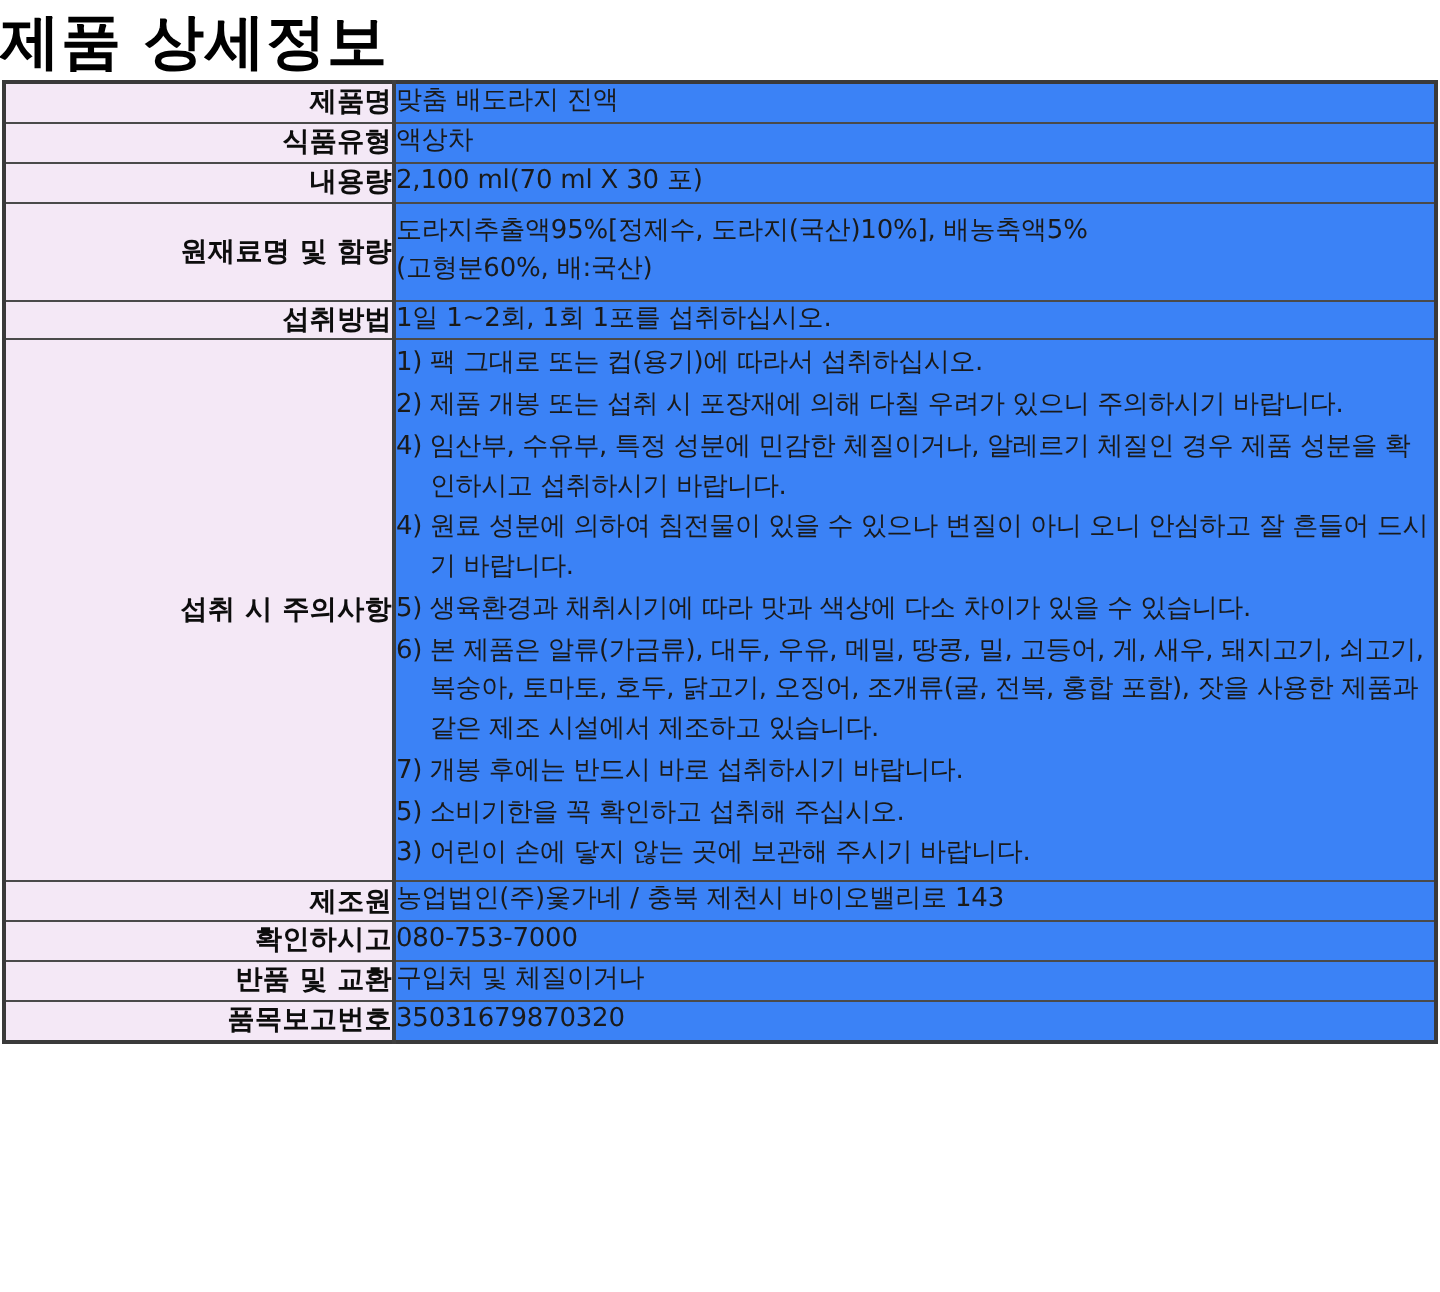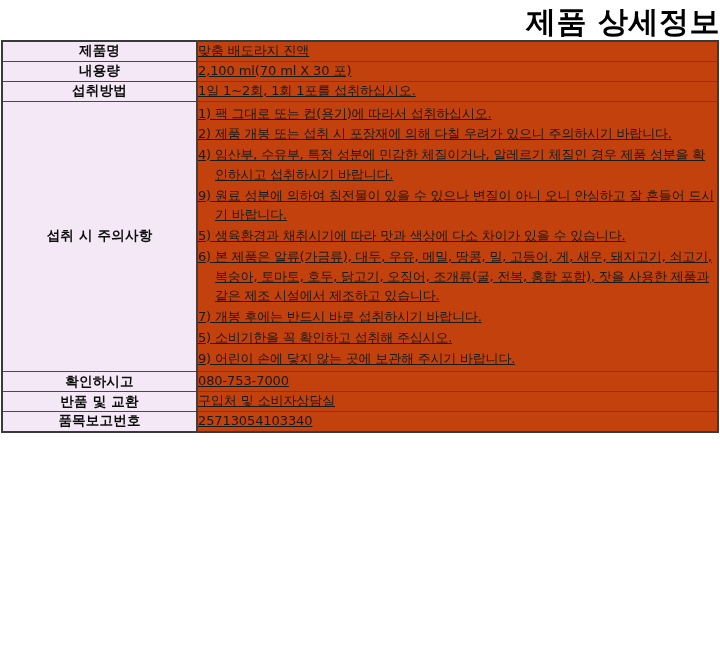--- a/index.html
+++ b/index.html
@@ -15,21 +15,21 @@
     overflow: hidden;
   }
   #page {
     position: relative;
     width: 720px;
     height: 646px;
     background: #ffffff;
   }
   .page-title {
     width: 100%;
-    text-align: right;
+    text-align: left;
     font-size: 30px;
     font-weight: bold;
     letter-spacing: 0.5px;
     color: #000000;
     padding-top: 2px;
     height: 40px;
     line-height: 40px;
     box-sizing: border-box;
   }
   table.spec-table {
@@ -44,36 +44,35 @@
   }
   table.spec-table td {
     border-top: 1px solid #4a4a4a;
     border-bottom: 1px solid #4a4a4a;
     vertical-align: middle;
     padding: 0;
   }
   td.label-cell {
     width: 193px;
     background: #f4e8f6;
-    text-align: center;
+    text-align: right;
     font-weight: bold;
     font-size: 13.5px;
     color: #0d0d0d;
     border-right: 2px solid #3f3f3f;
     letter-spacing: 0.2px;
     padding: 5px 2px;
   }
   td.value-cell {
-    background: #c2410c;
+    background: #3b82f6;
     font-size: 13px;
     color: #1a1a1a;
     padding: 6px 0 6px 10px;
     line-height: 1.45;
     letter-spacing: -0.1px;
-    text-decoration: underline;
   }
   .value-line {
     display: block;
     white-space: nowrap;
   }
   .notice-list {
     margin: 0;
     padding: 2px 0 2px 0;
     list-style: none;
   }
@@ -103,61 +102,80 @@
 
   <table class="spec-table">
     <tbody id="table-body">
         <tr>
           <td class="label-cell">제품명</td>
           <td class="value-cell">
             <span class="value-line">맞춤 배도라지 진액</span>
           </td>
         </tr>
         <tr>
+          <td class="label-cell">식품유형</td>
+          <td class="value-cell">
+            <span class="value-line">액상차</span>
+          </td>
+        </tr>
+        <tr>
           <td class="label-cell">내용량</td>
           <td class="value-cell">
             <span class="value-line">2,100 ml(70 ml X 30 포)</span>
+          </td>
+        </tr>
+        <tr>
+          <td class="label-cell">원재료명 및 함량</td>
+          <td class="value-cell r-tall">
+            <span class="value-line">도라지추출액95%[정제수, 도라지(국산)10%], 배농축액5%</span>
+            <span class="value-line">(고형분60%, 배:국산)</span>
           </td>
         </tr>
         <tr>
           <td class="label-cell">섭취방법</td>
           <td class="value-cell">
             <span class="value-line">1일 1~2회, 1회 1포를 섭취하십시오.</span>
           </td>
         </tr>
         <tr>
           <td class="label-cell">섭취 시 주의사항</td>
           <td class="value-cell notice-cell">
             <ul class="notice-list">
               <li>1) 팩 그대로 또는 컵(용기)에 따라서 섭취하십시오.</li>
               <li>2) 제품 개봉 또는 섭취 시 포장재에 의해 다칠 우려가 있으니 주의하시기 바랍니다.</li>
               <li>4) 임산부, 수유부, 특정 성분에 민감한 체질이거나, 알레르기 체질인 경우 제품 성분을 확인하시고 섭취하시기 바랍니다.</li>
-              <li>9) 원료 성분에 의하여 침전물이 있을 수 있으나 변질이 아니 오니 안심하고 잘 흔들어 드시기 바랍니다.</li>
+              <li>4) 원료 성분에 의하여 침전물이 있을 수 있으나 변질이 아니 오니 안심하고 잘 흔들어 드시기 바랍니다.</li>
               <li>5) 생육환경과 채취시기에 따라 맛과 색상에 다소 차이가 있을 수 있습니다.</li>
               <li>6) 본 제품은 알류(가금류), 대두, 우유, 메밀, 땅콩, 밀, 고등어, 게, 새우, 돼지고기, 쇠고기, 복숭아, 토마토, 호두, 닭고기, 오징어, 조개류(굴, 전복, 홍합 포함), 잣을 사용한 제품과 같은 제조 시설에서 제조하고 있습니다.</li>
               <li>7) 개봉 후에는 반드시 바로 섭취하시기 바랍니다.</li>
               <li>5) 소비기한을 꼭 확인하고 섭취해 주십시오.</li>
-              <li>9) 어린이 손에 닿지 않는 곳에 보관해 주시기 바랍니다.</li>
+              <li>3) 어린이 손에 닿지 않는 곳에 보관해 주시기 바랍니다.</li>
             </ul>
+          </td>
+        </tr>
+        <tr>
+          <td class="label-cell">제조원</td>
+          <td class="value-cell">
+            <span class="value-line">농업법인(주)옻가네 / 충북 제천시 바이오밸리로 143</span>
           </td>
         </tr>
         <tr>
           <td class="label-cell">확인하시고</td>
           <td class="value-cell">
             <span class="value-line">080-753-7000</span>
           </td>
         </tr>
         <tr>
           <td class="label-cell">반품 및 교환</td>
           <td class="value-cell">
-            <span class="value-line">구입처 및 소비자상담실</span>
+            <span class="value-line">구입처 및 체질이거나</span>
           </td>
         </tr>
         <tr>
           <td class="label-cell">품목보고번호</td>
           <td class="value-cell">
-            <span class="value-line">25713054103340</span>
+            <span class="value-line">35031679870320</span>
           </td>
         </tr>
       </tbody>
   </table>
 
 </div>
 
 </body></html>

